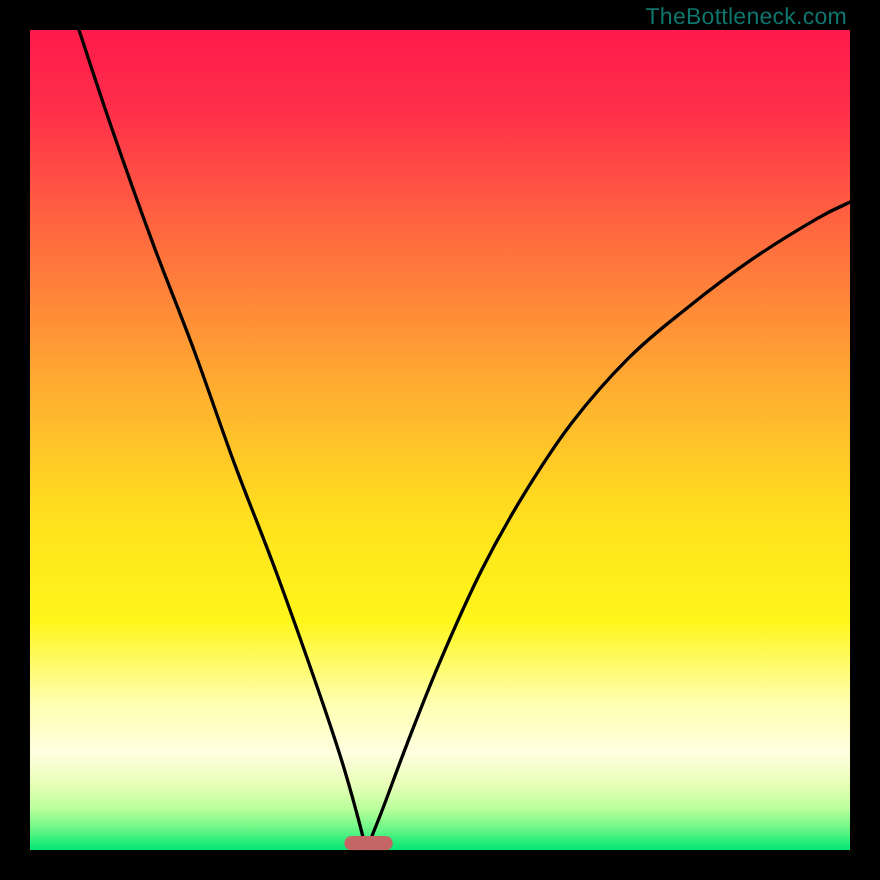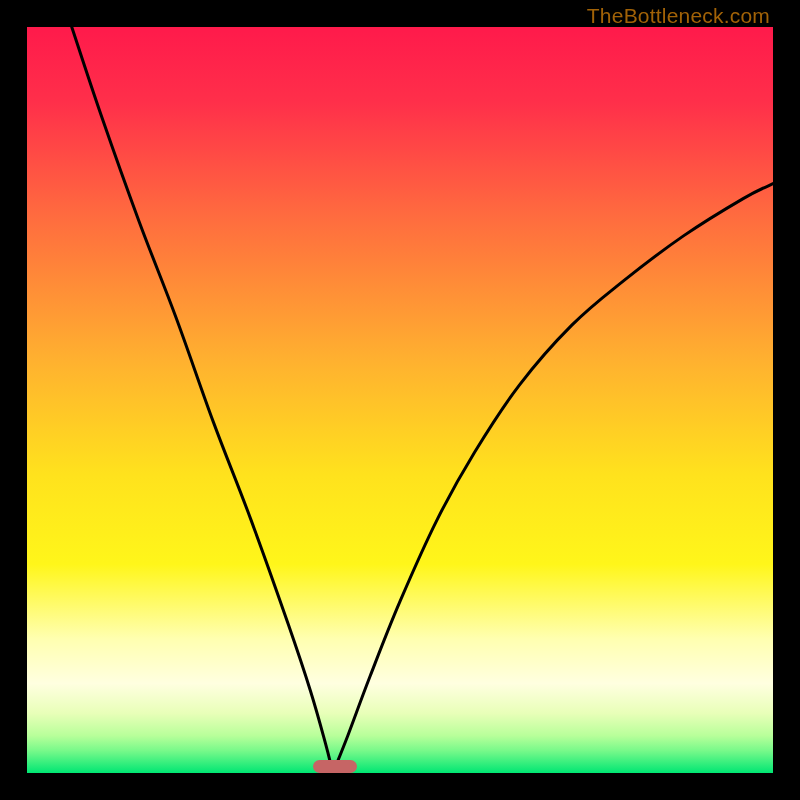--- a/index.html
+++ b/index.html
@@ -30,21 +30,21 @@
     position: absolute;
     left: 0;
     top: 0;
     width: 100%;
     height: 100%;
   }
   .watermark {
     position: absolute;
     top: 4px;
     right: 30px;
-    color: #a16207;
+    color: #0f766e;
     font-family: Arial, Helvetica, sans-serif;
     font-size: 21px;
     letter-spacing: 0.2px;
     font-weight: 500;
     user-select: none;
   }
   svg.curve {
     position: absolute;
     left: 0;
     top: 0;

